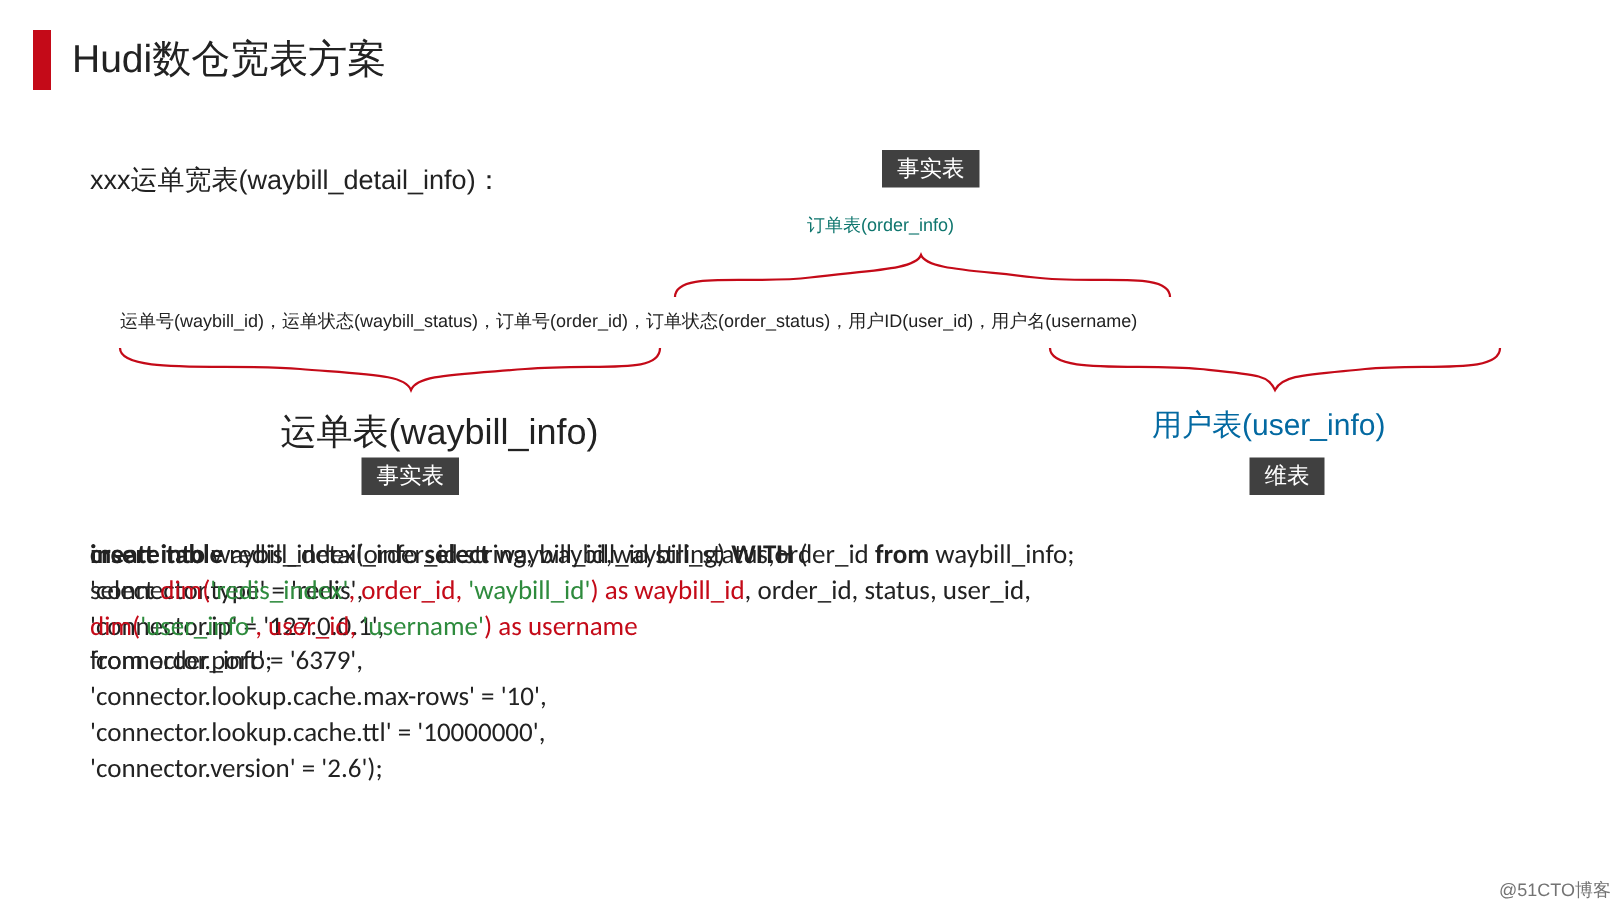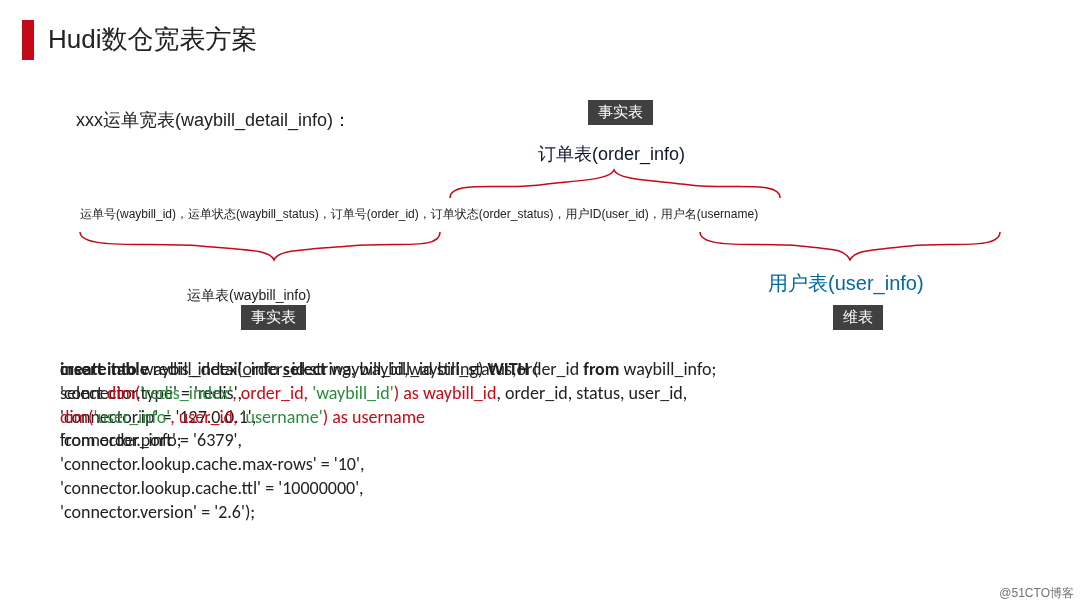--- a/index.html
+++ b/index.html
@@ -22,55 +22,55 @@
   .title {
     position: absolute;
     left: 48px;
     top: 22px;
     font-size: 26px;
     color: #222;
     font-weight: 400;
   }
   .subtitle {
     position: absolute;
-    left: 76px;
+    left: 60px;
     top: 108px;
     font-size: 18px;
     color: #222;
   }
   .badge {
     position: absolute;
     background: #404040;
     color: #fff;
     font-size: 15px;
     padding: 3px 10px;
   }
   .badge-top { left: 588px; top: 100px; }
   .badge-left { left: 241px; top: 305px; }
   .badge-right { left: 833px; top: 305px; }
   .order-table {
     position: absolute;
     left: 538px;
     top: 142px;
-    font-size: 18px;
-    color: #0f172a;
+    font-size: 12px;
+    color: #0f766e;
   }
   .fields-row {
     position: absolute;
     left: 80px;
     top: 206px;
     font-size: 12px;
     color: #222;
     white-space: nowrap;
   }
   .waybill-table {
     position: absolute;
     left: 187px;
-    top: 287px;
-    font-size: 14px;
+    top: 272px;
+    font-size: 24px;
     color: #222;
   }
   .user-table {
     position: absolute;
     left: 768px;
     top: 270px;
     font-size: 20px;
     color: #0369a1;
   }
   .code-block {

